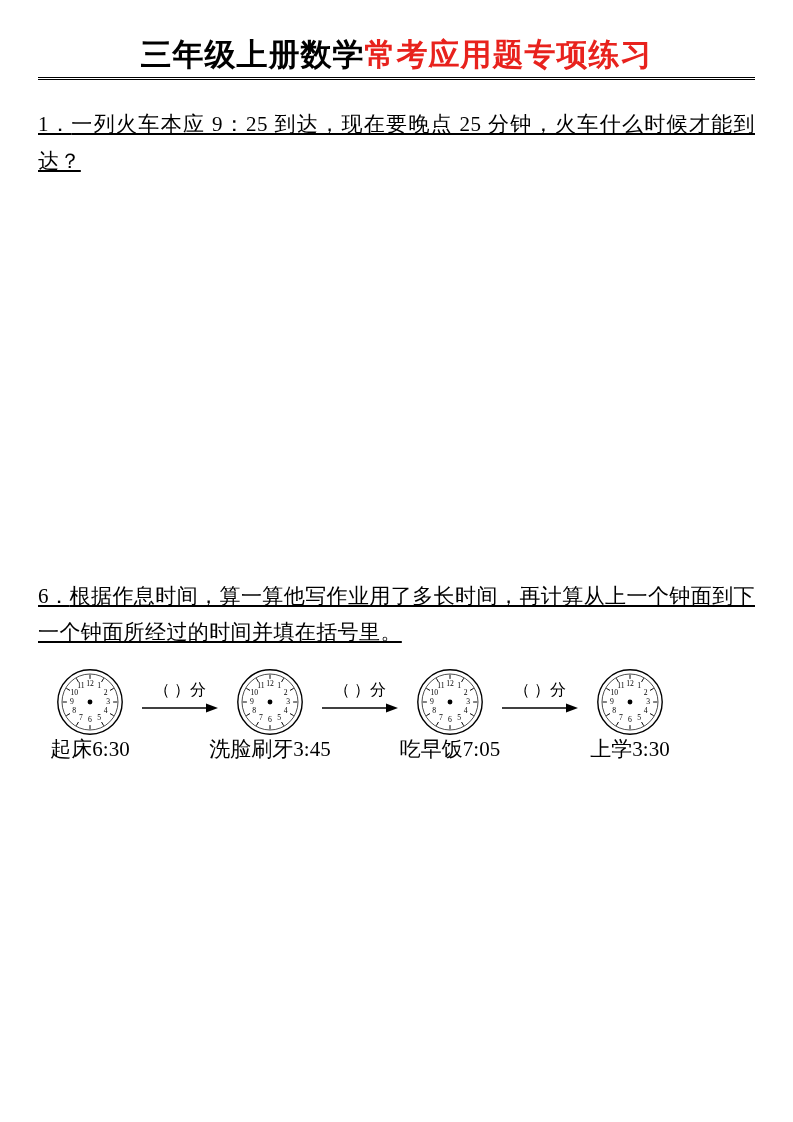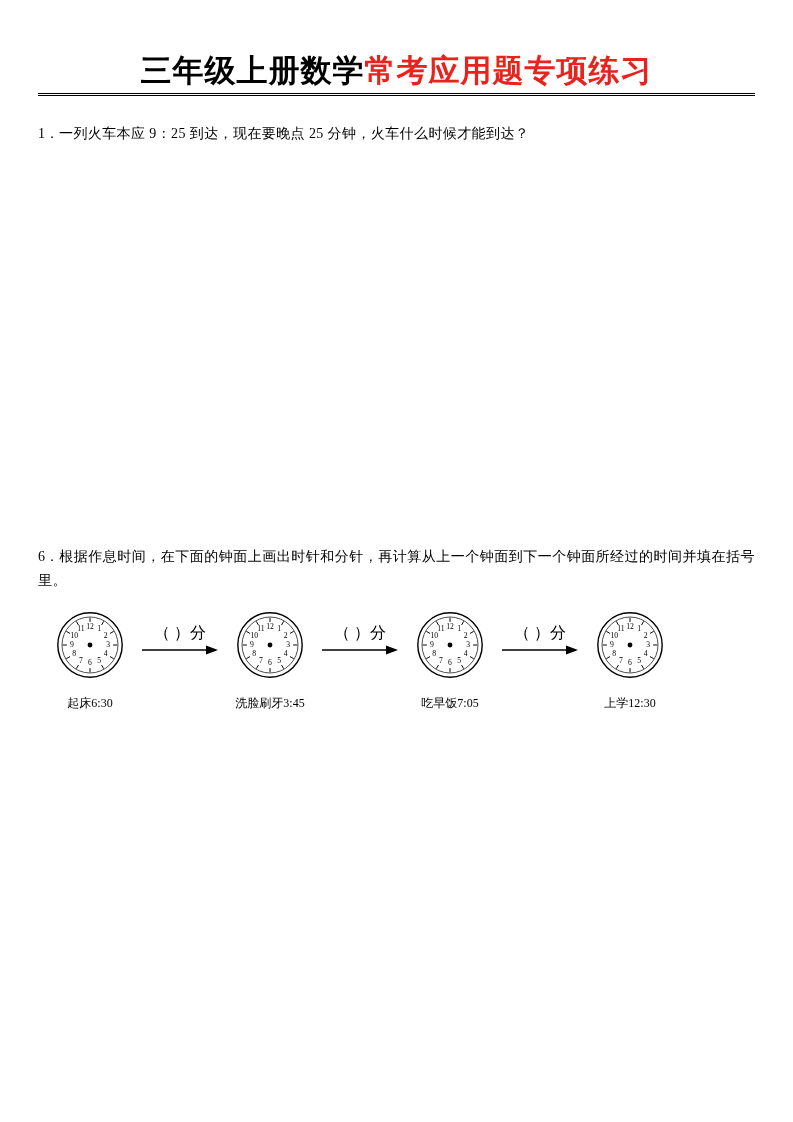--- a/index.html
+++ b/index.html
@@ -12,21 +12,21 @@
     height: 1122px;
     font-family: "Liberation Serif", "DejaVu Serif", serif;
     color: #000000;
     position: relative;
     overflow: hidden;
   }
   .page {
     width: 793px;
     height: 1122px;
     box-sizing: border-box;
-    padding: 52px 38px 0 38px;
+    padding: 36px 38px 0 38px;
     position: relative;
   }
 
   
   .title-wrap {
     text-align: center;
     padding-bottom: 4px;
     border-bottom: 3px double #000;
     margin-bottom: 26px;
   }
@@ -35,24 +35,25 @@
     font-weight: bold;
     letter-spacing: 1px;
     line-height: 1.2;
     white-space: nowrap;
   }
   .title .t-black { color: #000000; }
   .title .t-red { color: #e8221d; }
 
   
   .q {
-    font-size: 14px;
+    font-size: 21px;
     line-height: 1.75;
     text-align: justify;
     letter-spacing: 0.4px;
+    text-decoration: underline;
   }
   .q-num { letter-spacing: 0px; }
 
   .spacer-a { height: 54px; }
   .spacer-b { height: 126px; }
   .spacer-c { height: 62px; }
   .spacer-d { height: 86px; }
   .spacer-e { height: 70px; }
 
   
@@ -66,22 +67,22 @@
     display: flex;
     flex-direction: column;
     align-items: center;
     width: 96px;
   }
   .clock-face {
     width: 70px;
     height: 70px;
   }
   .clock-label {
-    margin-top: 16px;
-    font-size: 12px;
+    margin-top: 0;
+    font-size: 21px;
     line-height: 1.2;
     white-space: nowrap;
   }
   .connector {
     width: 84px;
     display: flex;
     flex-direction: column;
     align-items: center;
     margin-top: 14px;
   }
@@ -113,21 +114,21 @@
 
 
   <div class="spacer-c"></div>
 
 
   <div class="spacer-d"></div>
 
 
   <div class="spacer-e"></div>
 
-  <div class="q"><span class="q-num">6．</span><span>根据作息时间，在下面的钟面上画出时针和分针，再计算从上一个钟面到下一个钟面所经过的时间并填在括号里。</span></div>
+  <div class="q"><span class="q-num">6．</span><span>根据作息时间，算一算他写作业用了多长时间，再计算从上一个钟面到下一个钟面所经过的时间并填在括号里。</span></div>
 
   <div class="clock-row">
 
     <div class="clock-cell">
       <svg class="clock-face" viewBox="0 0 100 100">
         <circle cx="50" cy="50" r="46" fill="#ffffff" stroke="#000" stroke-width="2"></circle>
         <circle cx="50" cy="50" r="40" fill="none" stroke="#000" stroke-width="1"></circle>
         <g stroke="#000" stroke-width="1.4">
           <line x1="50" y1="11" x2="50" y2="17"></line>
             <line x1="69.5" y1="16.2" x2="66.5" y2="21.4"></line>
@@ -286,19 +287,19 @@
             <text x="63" y="72.5">5</text>
           <text x="50" y="76">6</text>
             <text x="37" y="72.5">7</text>
             <text x="27.5" y="63">8</text>
           <text x="24" y="50">9</text>
             <text x="27.5" y="37">10</text>
             <text x="37" y="27.5">11</text>
         </g>
         <circle cx="50" cy="50" r="3.5" fill="#000"></circle>
       </svg>
-      <div class="clock-label">上学12:30</div>
+      <div class="clock-label">上学3:30</div>
     </div>
 
   </div>
 
   <div class="footer-space"></div>
 </div>
 
 </body></html>

